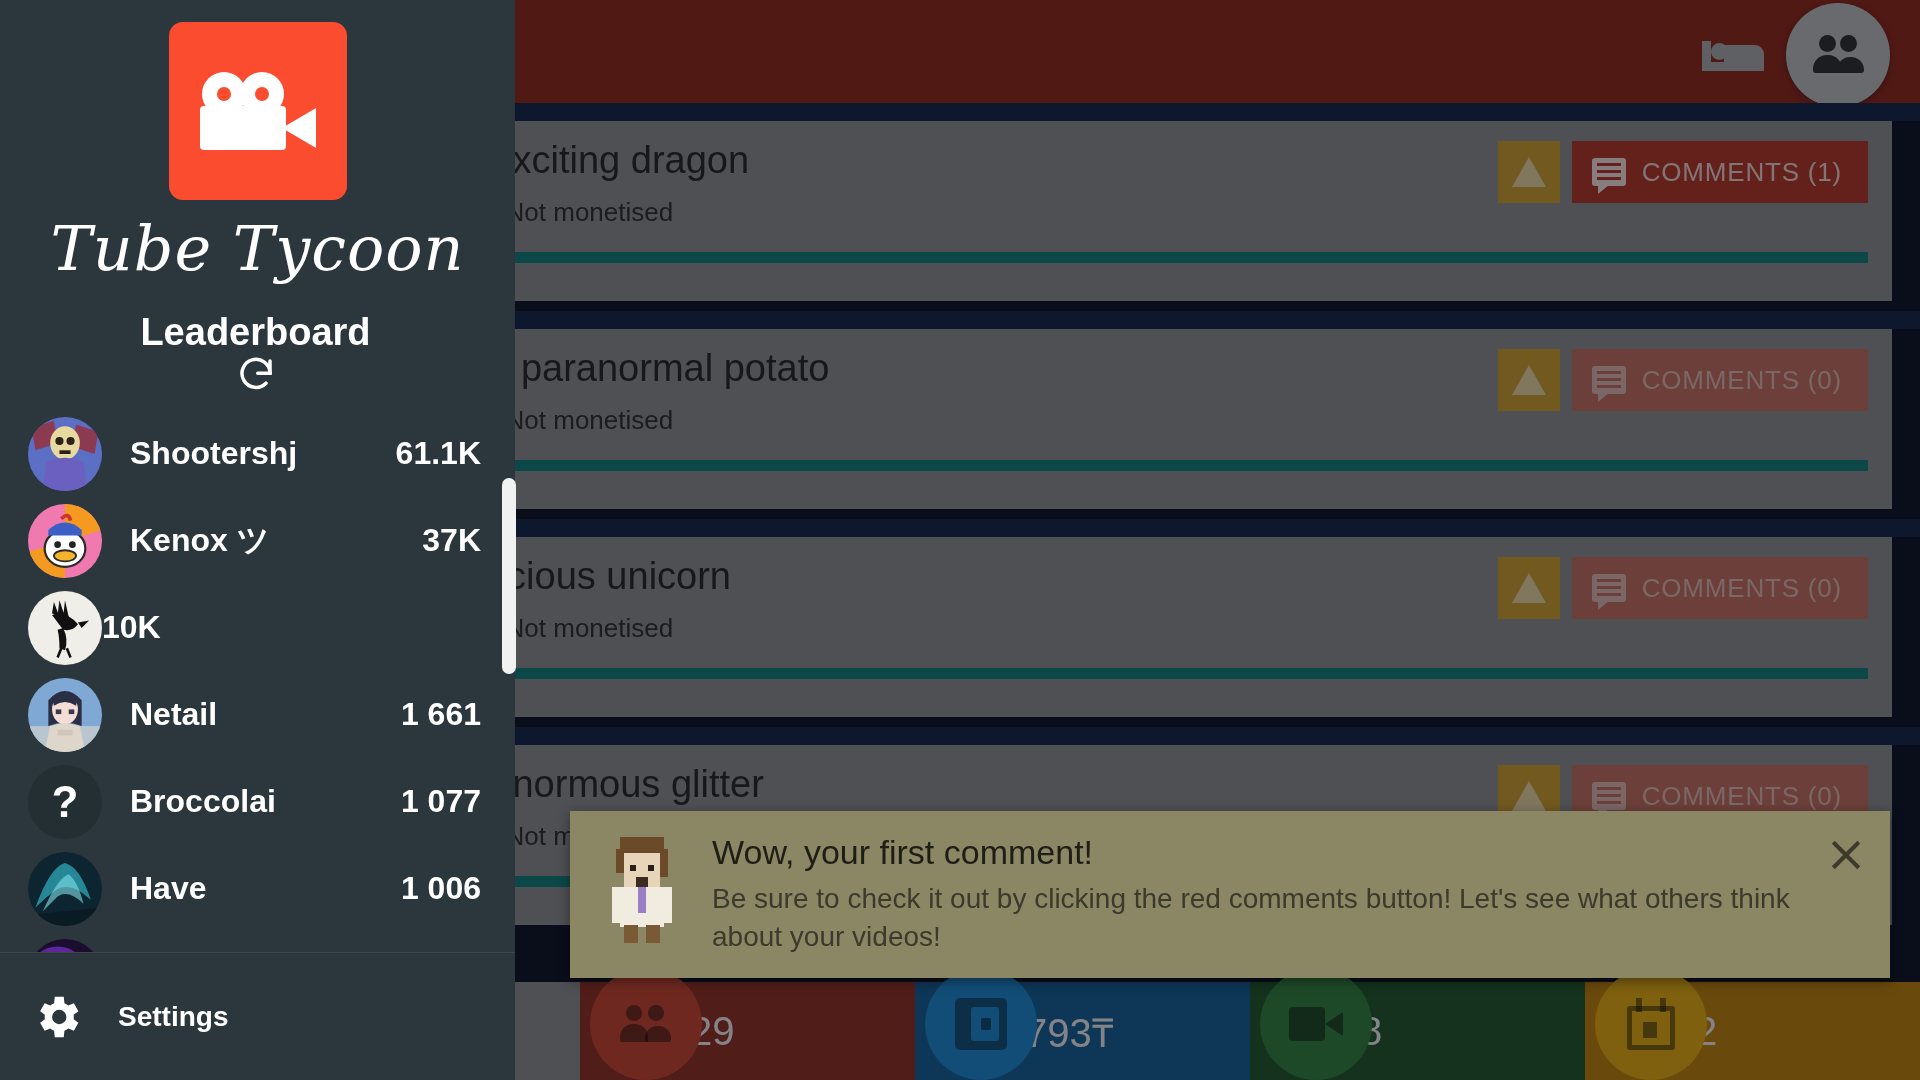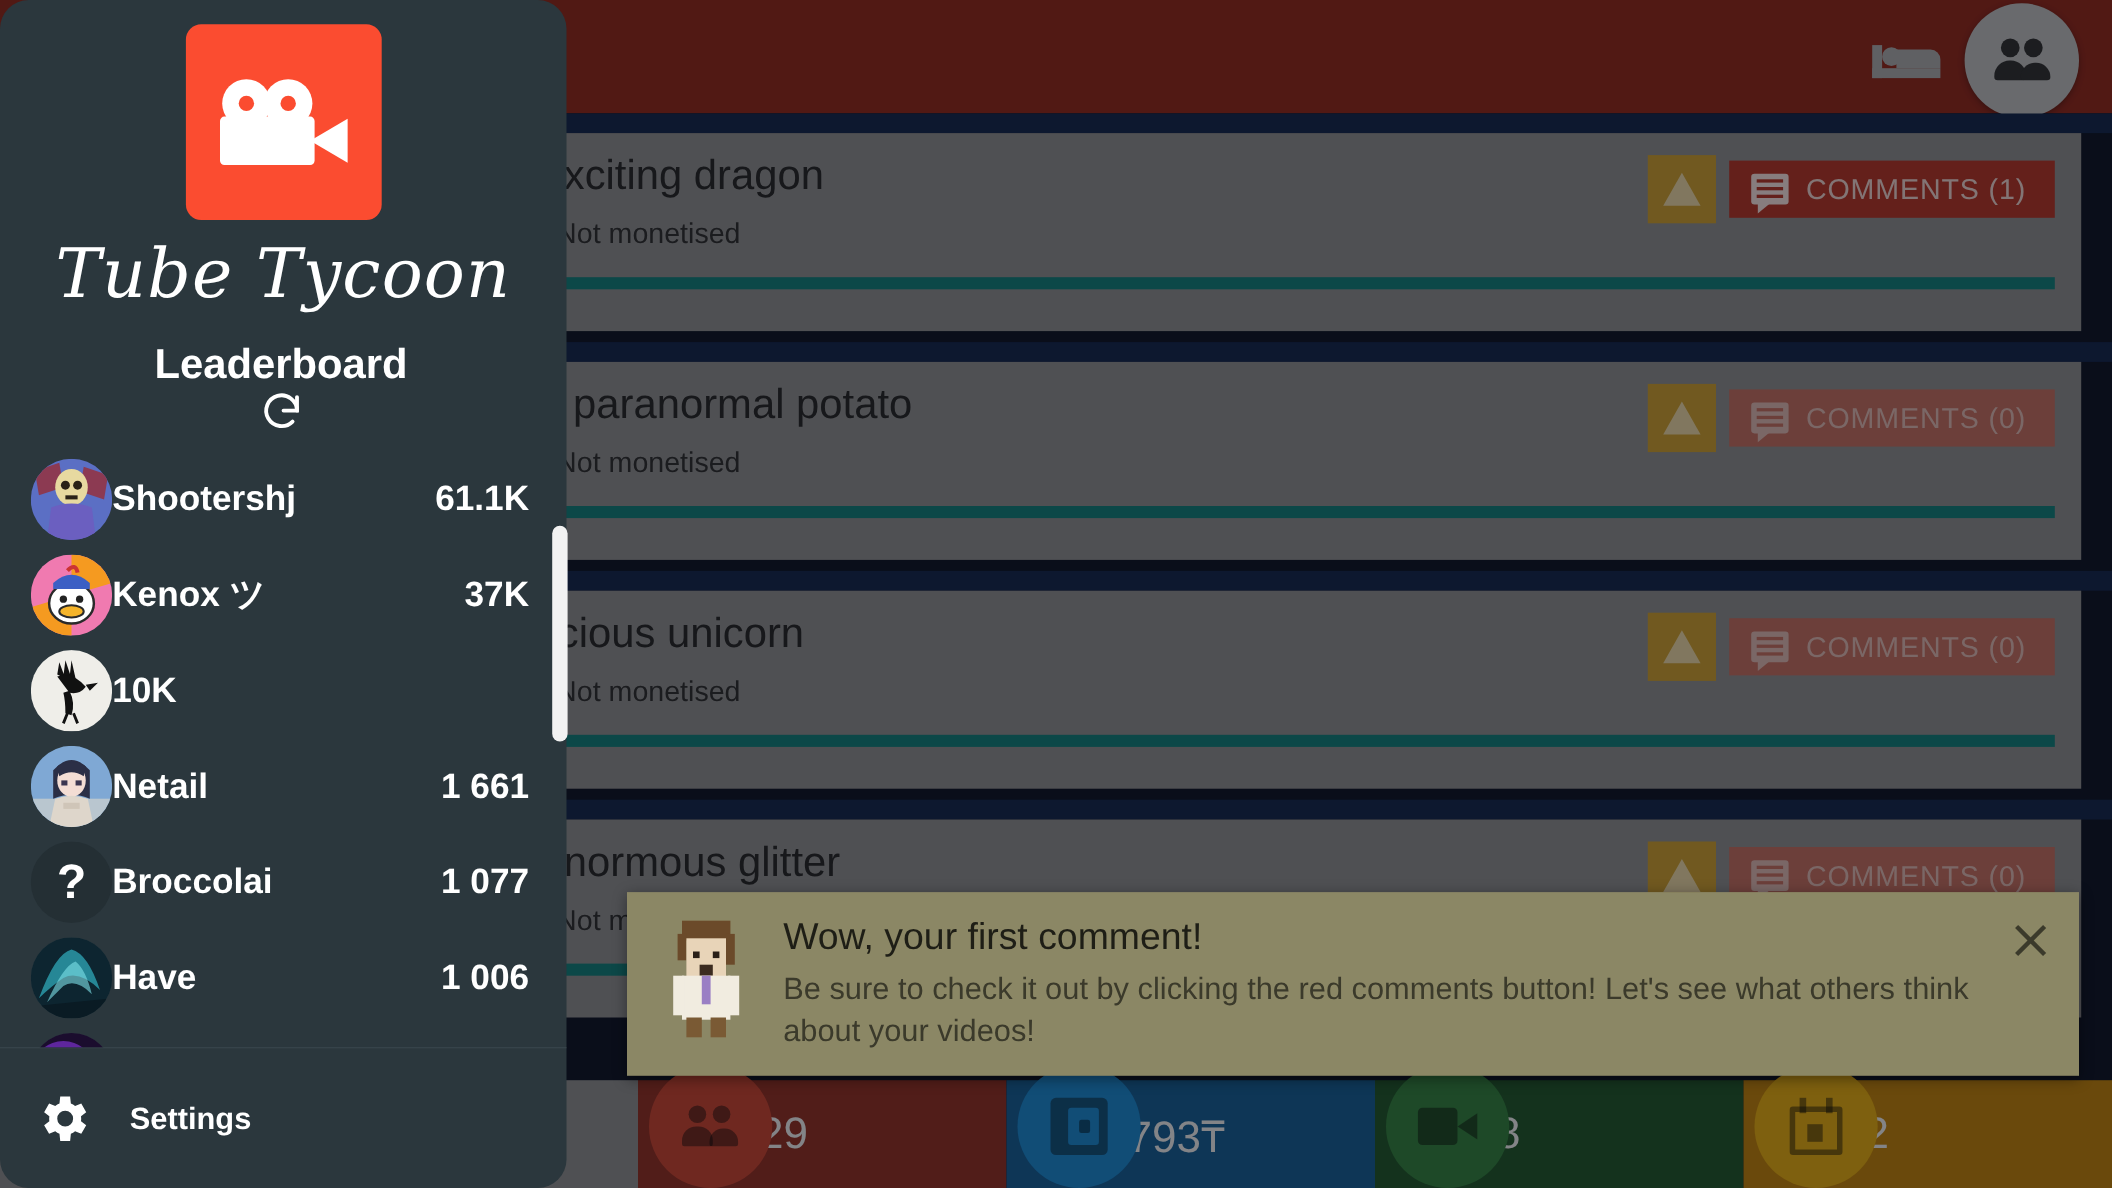--- a/index.html
+++ b/index.html
@@ -124,21 +124,21 @@
     width: 62px; height: 62px; background: #c79a2b;
     display: flex; align-items: center; justify-content: center;
   }
   .warn-tri {
     width: 0; height: 0;
     border-left: 17px solid transparent; border-right: 17px solid transparent;
     border-bottom: 30px solid rgba(255,255,255,.55);
     position: relative;
   }
   .comments-btn {
-    height: 52px; padding: 0 26px 0 20px;
+    height: 62px; padding: 0 26px 0 20px;
     background: #b03122; color: #e7cdc8;
     display: flex; align-items: center; gap: 16px;
     font-size: 26px; letter-spacing: .8px; white-space: nowrap;
   }
   .comments-btn.disabled { background: #bf6a5c; color: #d9b4ac; }
   .cmt-ico {
     width: 34px; height: 28px; background: #f0ddd9; border-radius: 3px;
     position: relative;
   }
   .cmt-ico:after {
@@ -238,21 +238,20 @@
   }
   #toast-close:before { transform: rotate(45deg); }
   #toast-close:after  { transform: rotate(-45deg); }
 
   
   #sidebar {
     position: absolute; left: 0; top: 0; width: 515px; height: 1080px;
     background: #2b373d;
     display: flex; flex-direction: column;
     z-index: 30;
-    border-radius: 26px;
   }
   #logo-block { padding-top: 22px; display: flex; flex-direction: column; align-items: center; }
   #logo-square {
     width: 178px; height: 178px; background: #fb4c30; border-radius: 14px;
     display: flex; align-items: center; justify-content: center;
   }
   .cam-glyph { position: relative; width: 116px; height: 78px; }
   .cam-glyph .reel1, .cam-glyph .reel2 {
     position: absolute; width: 44px; height: 44px; border-radius: 50%;
     background: #fff;
@@ -296,21 +295,21 @@
   #lb-refresh svg { display:block; }
 
   #lb-list { flex: 1; overflow: hidden; padding: 0 34px 0 28px; }
   .lb-row {
     display: flex; align-items: center; height: 87px;
   }
   .lb-avatar {
     width: 74px; height: 74px; border-radius: 50%; flex: 0 0 74px;
     background: #313f45; overflow: hidden; position: relative;
   }
-  .lb-name { flex: 1; font-size: 32px; color: #fff; font-weight: bold; }
+  .lb-name { flex: 1; margin-left: 28px; font-size: 32px; color: #fff; font-weight: bold; }
   .lb-score { font-size: 32px; color: #fff; font-weight: bold; white-space: nowrap; }
 
   #sidebar-footer {
     border-top: 1px solid #3a474e;
     height: 128px; display: flex; align-items: center; padding-left: 30px; gap: 34px;
   }
   #gear-icon { width: 54px; height: 54px; }
   #settings-label { font-size: 28px; color: #fff; font-weight: bold; }
 
   

